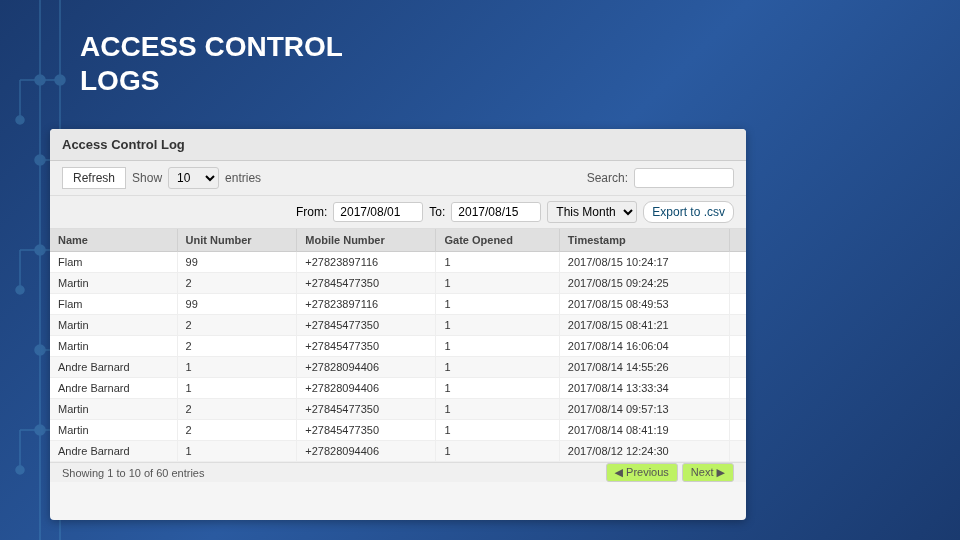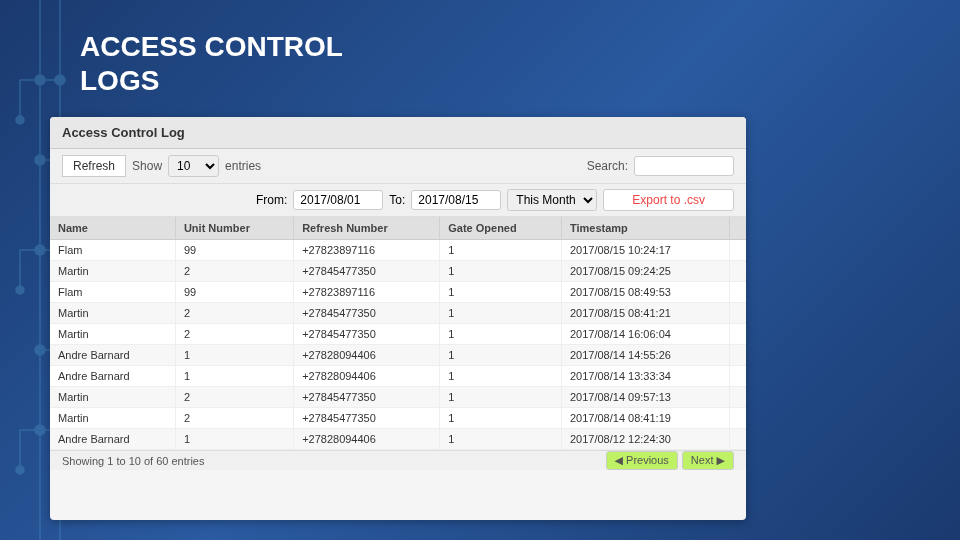--- a/index.html
+++ b/index.html
@@ -33,20 +33,21 @@
 
     
     .content-wrapper {
       position: absolute;
       top: 0; left: 0;
       width: 776px;
       height: 540px;
       z-index: 2;
       display: flex;
       flex-direction: column;
+      gap: 12px;
     }
 
     
     .header-section {
       padding: 30px 30px 10px 80px;
       display: flex;
       align-items: flex-start;
       gap: 30px;
     }
 
@@ -184,25 +185,25 @@
       border: 1px solid #ccc;
       padding: 2px 4px;
       font-size: 12px;
       border-radius: 3px;
       width: 90px;
     }
 
     .btn-export {
       background: #fff;
       border: 1px solid #ccc;
-      padding: 3px 28px;
+      padding: 3px 8px;
       font-size: 12px;
       cursor: pointer;
-      border-radius: 3px;
-      color: #ef4444;
+      border-radius: 9px;
+      color: #0c4a6e;
     }
 
     
     .data-table {
       width: 100%;
       border-collapse: collapse;
       font-size: 11px;
     }
 
     .data-table thead tr {
@@ -354,21 +355,21 @@
       </select>
       <button class="btn-export">Export to .csv</button>
     </div>
 
     <div style="overflow-x:auto;">
       <table class="data-table">
         <thead>
           <tr>
             <th>Name</th>
             <th>Unit Number</th>
-            <th>Refresh Number</th>
+            <th>Mobile Number</th>
             <th>Gate Opened</th>
             <th>Timestamp</th>
             <th style="width:16px;"></th>
           </tr>
         </thead>
         <tbody id="table-body">
         <tr>
               <td>Flam</td>
               <td>99</td>
               <td>+27823897116</td>

